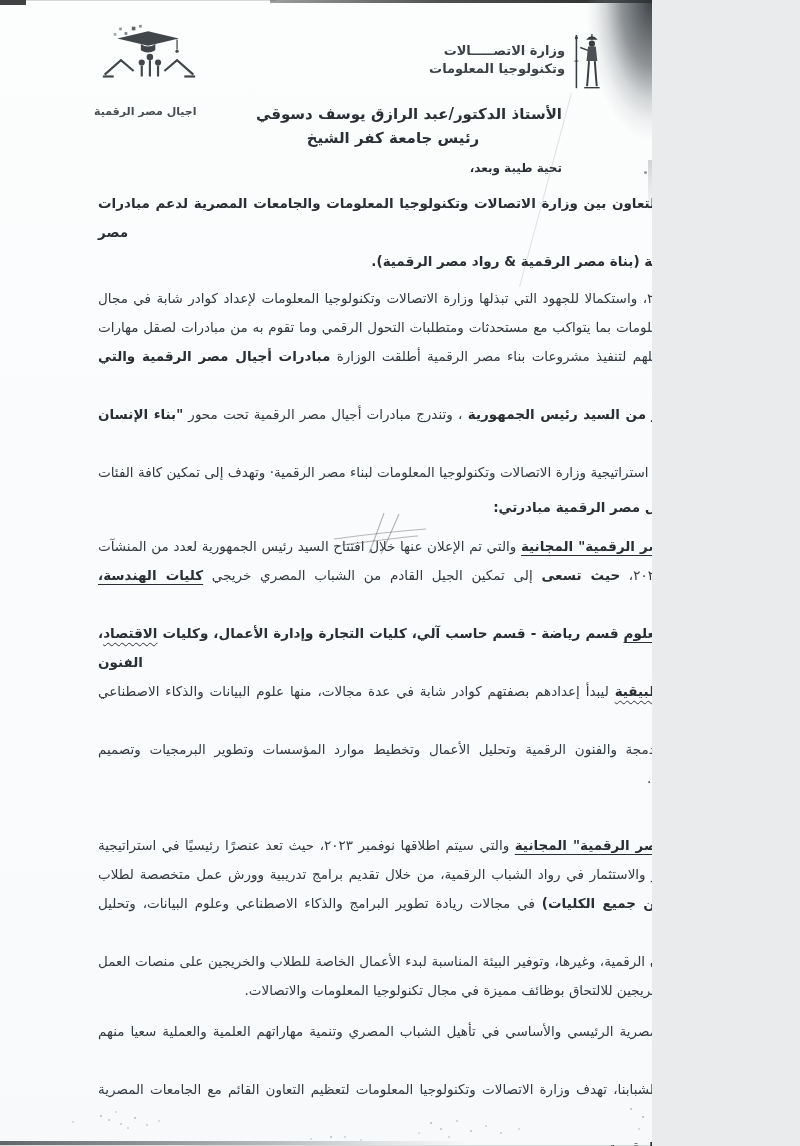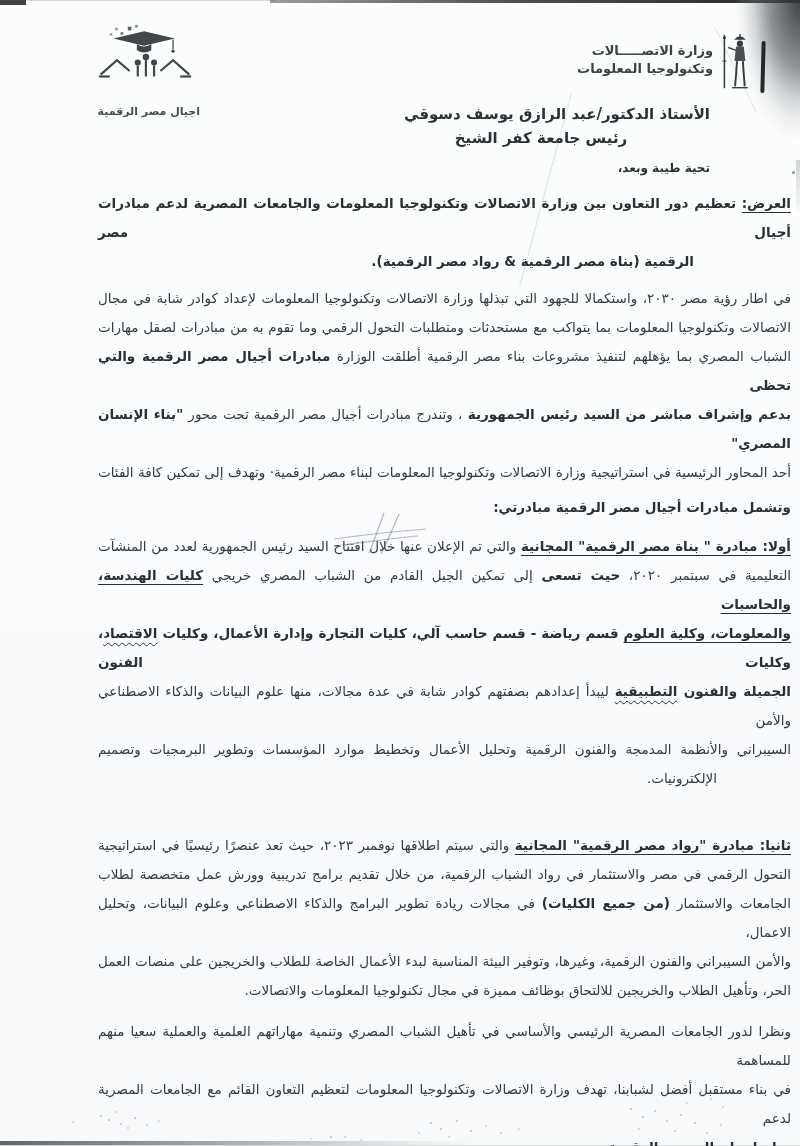--- a/index.html
+++ b/index.html
@@ -1,17 +1,17 @@
 <!DOCTYPE html>
 <html lang="ar"><head>
 <meta charset="utf-8">
 <style>
   html,body{margin:0;padding:0;background:#e9ebec;}
   .sheet{
-    position:relative;width:800px;height:1146px;overflow:hidden;
+    position:relative;width:652px;height:1146px;overflow:hidden;
     background:linear-gradient(180deg,#fcfdfd 0%,#fafbfc 55%,#f7f9fa 100%);
     font-family:"DejaVu Sans",sans-serif;color:#2f353b;
   }
   
   .edge-top-faint{position:absolute;top:0;left:26px;width:250px;height:1px;background:rgba(120,125,120,.28);}
   .edge-top-a{position:absolute;top:0;left:270px;right:0;height:3px;
     background:linear-gradient(to right,rgba(60,65,60,.5),rgba(35,38,36,.8) 45%,rgba(22,25,23,.92));}
   .edge-top-b{position:absolute;top:0;left:0;width:26px;height:5px;background:rgba(30,32,34,.85);}
   .corner-shadow{position:absolute;top:0;right:0;width:64px;height:165px;
     background:radial-gradient(120% 100% at 100% 0%,rgba(45,50,54,.92) 0%,rgba(75,81,86,.62) 40%,rgba(120,127,132,.32) 60%,rgba(160,166,170,.14) 74%,transparent 86%);}
@@ -25,21 +25,21 @@
   .speck{position:absolute;width:2px;height:2px;border-radius:50%;background:rgba(110,125,140,.5);}
   .sp1{left:100px;top:1115px;box-shadow:8px 4px 0 rgba(110,125,140,.45),20px 8px 0 rgba(110,125,140,.4),34px 2px 0 rgba(110,125,140,.5),46px 9px 0 rgba(110,125,140,.35),15px -4px 0 rgba(110,125,140,.3),-28px 6px 0 rgba(110,125,140,.3),58px 5px 0 rgba(110,125,140,.3),27px 12px 0 rgba(110,125,140,.35);}
   .sp2{left:430px;top:1122px;box-shadow:10px 6px 0 rgba(110,125,140,.45),26px -2px 0 rgba(110,125,140,.4),40px 8px 0 rgba(110,125,140,.45),55px 3px 0 rgba(110,125,140,.35),70px 10px 0 rgba(110,125,140,.4),18px 14px 0 rgba(110,125,140,.35),-12px 10px 0 rgba(110,125,140,.3),88px 6px 0 rgba(110,125,140,.3);}
   .sp3{left:630px;top:1108px;box-shadow:12px 8px 0 rgba(110,125,140,.5),24px 2px 0 rgba(110,125,140,.4),36px 12px 0 rgba(110,125,140,.45),50px 6px 0 rgba(110,125,140,.4),64px 14px 0 rgba(110,125,140,.45),44px 22px 0 rgba(110,125,140,.35),8px 20px 0 rgba(110,125,140,.35),76px 24px 0 rgba(110,125,140,.4),90px 16px 0 rgba(110,125,140,.35);}
   .sp4{left:330px;top:1136px;box-shadow:14px 0 0 rgba(110,125,140,.35),30px 3px 0 rgba(110,125,140,.3),-20px 2px 0 rgba(110,125,140,.3);}
   .sp5{left:700px;top:1090px;box-shadow:10px 8px 0 rgba(110,125,140,.35),22px 16px 0 rgba(110,125,140,.3),-14px 12px 0 rgba(110,125,140,.3);}
   .dot-margin{position:absolute;right:5px;top:171px;width:3px;height:3px;border-radius:50%;background:rgba(70,78,86,.6);}
   
   .mcit{position:absolute;top:32px;right:46px;display:flex;align-items:flex-start;gap:7px;}
   .mcit-text{direction:rtl;text-align:right;font-weight:bold;font-size:13px;line-height:18px;color:#3b4146;padding-top:10px;}
-  .degc{position:absolute;top:24px;left:84px;width:116px;text-align:right;}
+  .degc{position:absolute;top:24px;left:94px;width:116px;text-align:left;}
   .degc-label{font-weight:bold;font-size:11px;color:#474d52;margin-top:1px;}
   
   .recipient{position:absolute;top:102px;right:90px;direction:rtl;text-align:center;font-weight:bold;font-size:15px;line-height:24px;color:#2b3036;}
   .recipient .l2{margin-right:32px;}
   .salutation{position:absolute;top:161px;right:90px;direction:rtl;font-weight:bold;font-size:12px;color:#2b3036;}
   
   .docbody{position:absolute;top:189px;left:64px;width:727px;direction:rtl;font-size:13.5px;line-height:29px;color:#333940;}
   .line{text-align:right;margin-left:34px;}
   .line.just{text-align:justify;text-align-last:justify;}
   .b{font-weight:bold;color:#2a2f35;}

